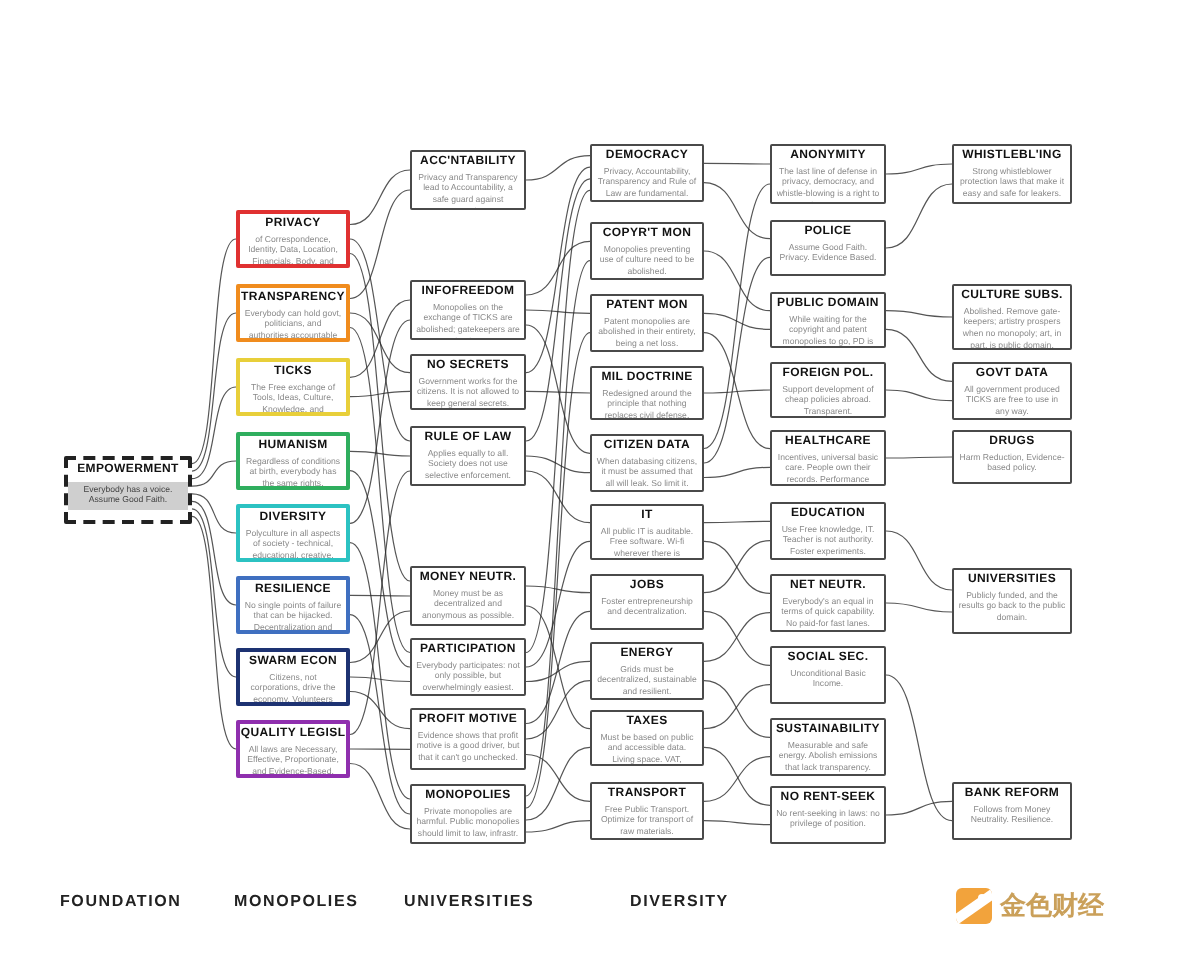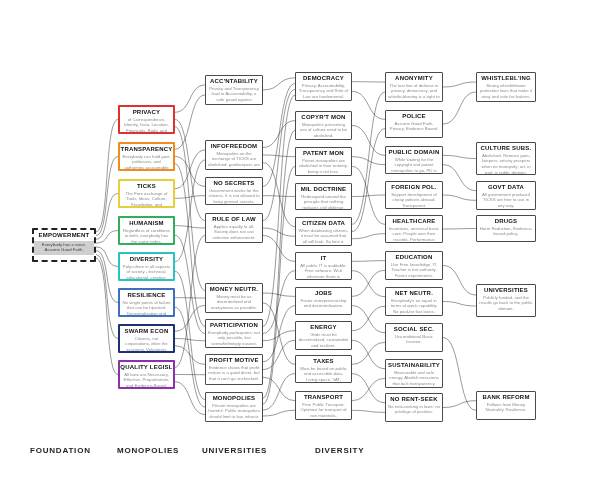--- a/index.html
+++ b/index.html
@@ -285,13 +285,20 @@
         <div class="node-title">BANK REFORM</div>
         <div class="node-desc">Follows from Money Neutrality. Resilience.</div>
       </div>
     </div>
 
   <div class="col-label" style="left:30px">FOUNDATION</div>
   <div class="col-label" style="left:117px">MONOPOLIES</div>
   <div class="col-label" style="left:202px">UNIVERSITIES</div>
   <div class="col-label" style="left:315px">DIVERSITY</div>
 
+  <div id="logo">
+    <span class="logo-icon" id="logo-icon" style="background: rgb(242, 163, 60);">
+      <span class="bar"></span>
+      <span class="dot"></span>
+    </span>
+    <span class="logo-text" id="logo-text" style="color: rgb(202, 160, 90);">金色财经</span>
+  </div>
 </div>
 
 </body></html>

